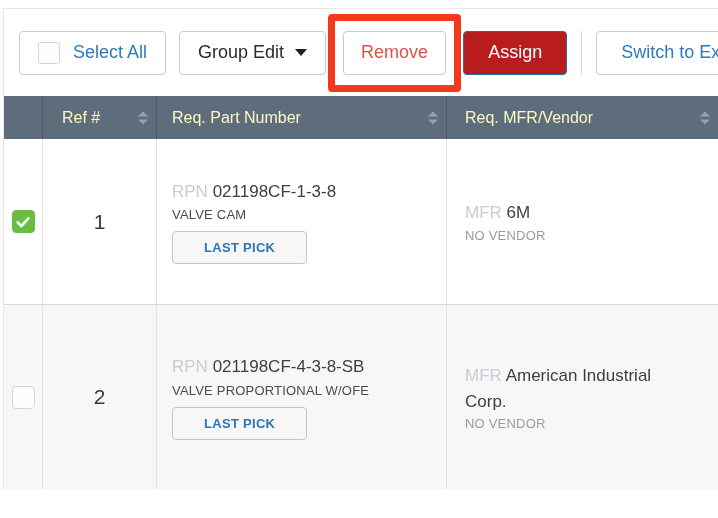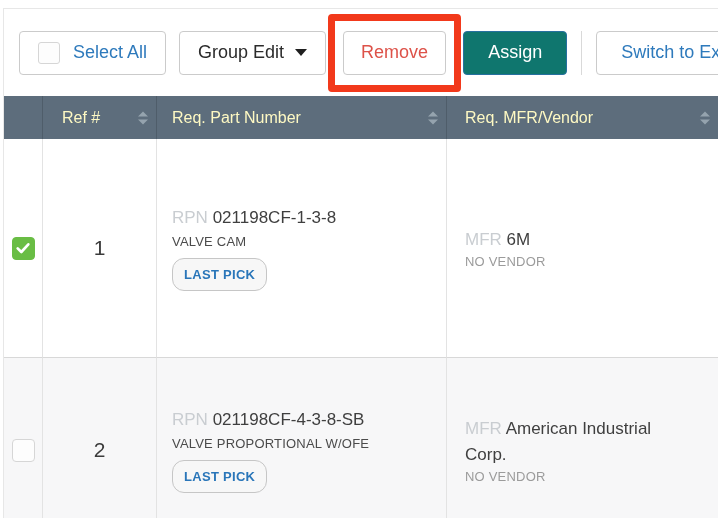--- a/index.html
+++ b/index.html
@@ -35,21 +35,21 @@
     display: inline-flex;
     align-items: center;
     padding: 0 18px;
     cursor: pointer;
     white-space: nowrap;
     flex: none;
   }
   .btn .blue-label { color: #2e7abc; }
   .btn.btn-blue-text { color: #2e7abc; }
   .btn.btn-primary {
-    background: #0f766e;
+    background: #b91c1c;
     border-color: #26709f;
     color: #fff;
     padding: 0 24px;
   }
   .btn.btn-remove { color: #dd5249; padding: 0 17px; }
   .select-all { margin-right: 13px; gap: 13px; }
   .cb {
     width: 22px; height: 22px;
     border: 1px solid #d6d6d6;
     border-radius: 3px;
@@ -133,42 +133,42 @@
   }
   .bcell {
     background: #fff;
     border-right: 1px solid #e3e3e3;
     border-bottom: 1px solid #d8d8d8;
     display: flex;
     flex-direction: column;
     justify-content: center;
   }
   .bcell.last { border-right: none; }
-  .r1 { height: 219px; }
+  .r1 { height: 166px; }
   .r2 { height: 184px; background: #f7f7f8; border-bottom: none; }
   .cell-check { align-items: center; }
   .cell-check .cb { width: 23px; height: 23px; border-radius: 4px; }
   .cell-ref {
     align-items: center;
     font-size: 21px;
     color: #3b3b3b;
   }
   .cell-part { padding-left: 15px; align-items: flex-start; }
   .cell-mfr { padding-left: 18px; padding-right: 45px; align-items: flex-start; }
   .line-main { font-size: 17px; color: #3f3f3f; line-height: 1.5; }
   .lbl { color: #c9cdd1; }
   .desc { font-size: 13px; color: #4b4b4b; margin-top: 3px; letter-spacing: 0.2px; }
   .vendor { font-size: 13px; color: #9b9b9b; margin-top: 2px; letter-spacing: 0.2px; }
   .last-pick {
     margin-top: 9px;
     height: 33px;
-    padding: 0 11px;
+    padding: 0 31px;
     background: #f7f7f7;
     border: 1px solid #c6c6c6;
-    border-radius: 12px;
+    border-radius: 4px;
     font-family: "Liberation Sans", sans-serif;
     font-size: 13px;
     font-weight: bold;
     color: #2a76b9;
     letter-spacing: 0.3px;
     display: inline-flex;
     align-items: center;
     cursor: pointer;
   }
 </style>

